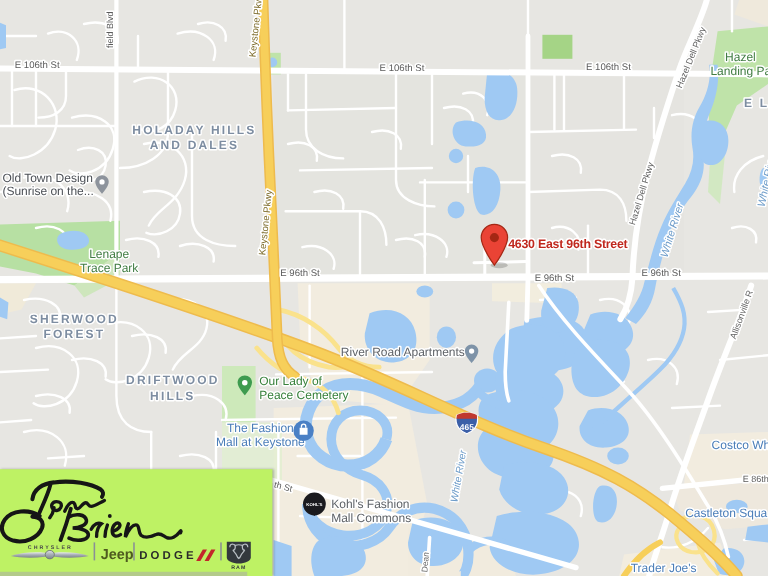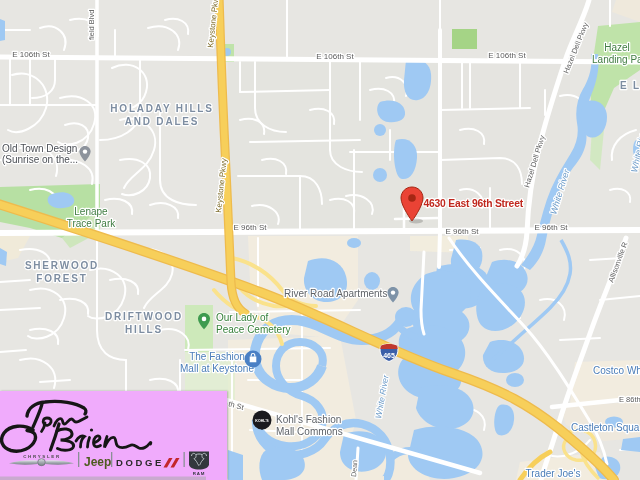--- a/index.html
+++ b/index.html
@@ -1,18 +1,18 @@
 <!DOCTYPE html>
 <html><head>
 <meta charset="utf-8">
 <style>
   html,body{margin:0;padding:0;width:640px;height:480px;overflow:hidden;}
   body{font-family:"Liberation Sans",sans-serif;}
   #map{position:absolute;left:0;top:0;width:640px;height:480px;background:#e7e6e2;text-decoration:underline;}
-  #logobox{position:absolute;left:0;top:391px;width:227px;height:89px;background:#f0abfc;box-shadow:1px 0 2px rgba(0,0,0,.25);}
+  #logobox{position:absolute;left:0;top:391px;width:227px;height:89px;background:#bef264;box-shadow:1px 0 2px rgba(0,0,0,.25);}
   text{font-family:"Liberation Sans",sans-serif;}
 </style>
 </head>
 <body>
 
 <div id="map">
 <svg width="640" height="480" viewBox="0 0 640 480">
 
 <rect x="0" y="0" width="640" height="480" fill="#e7e6e2"></rect>
 <g id="AREAS">

